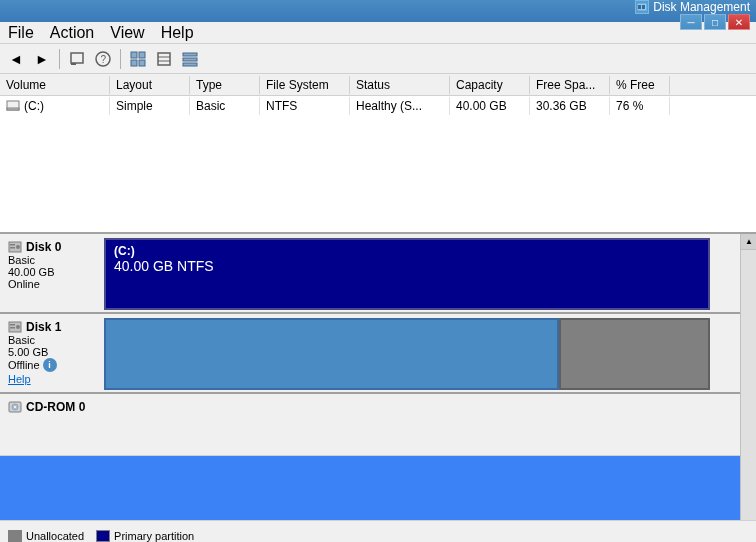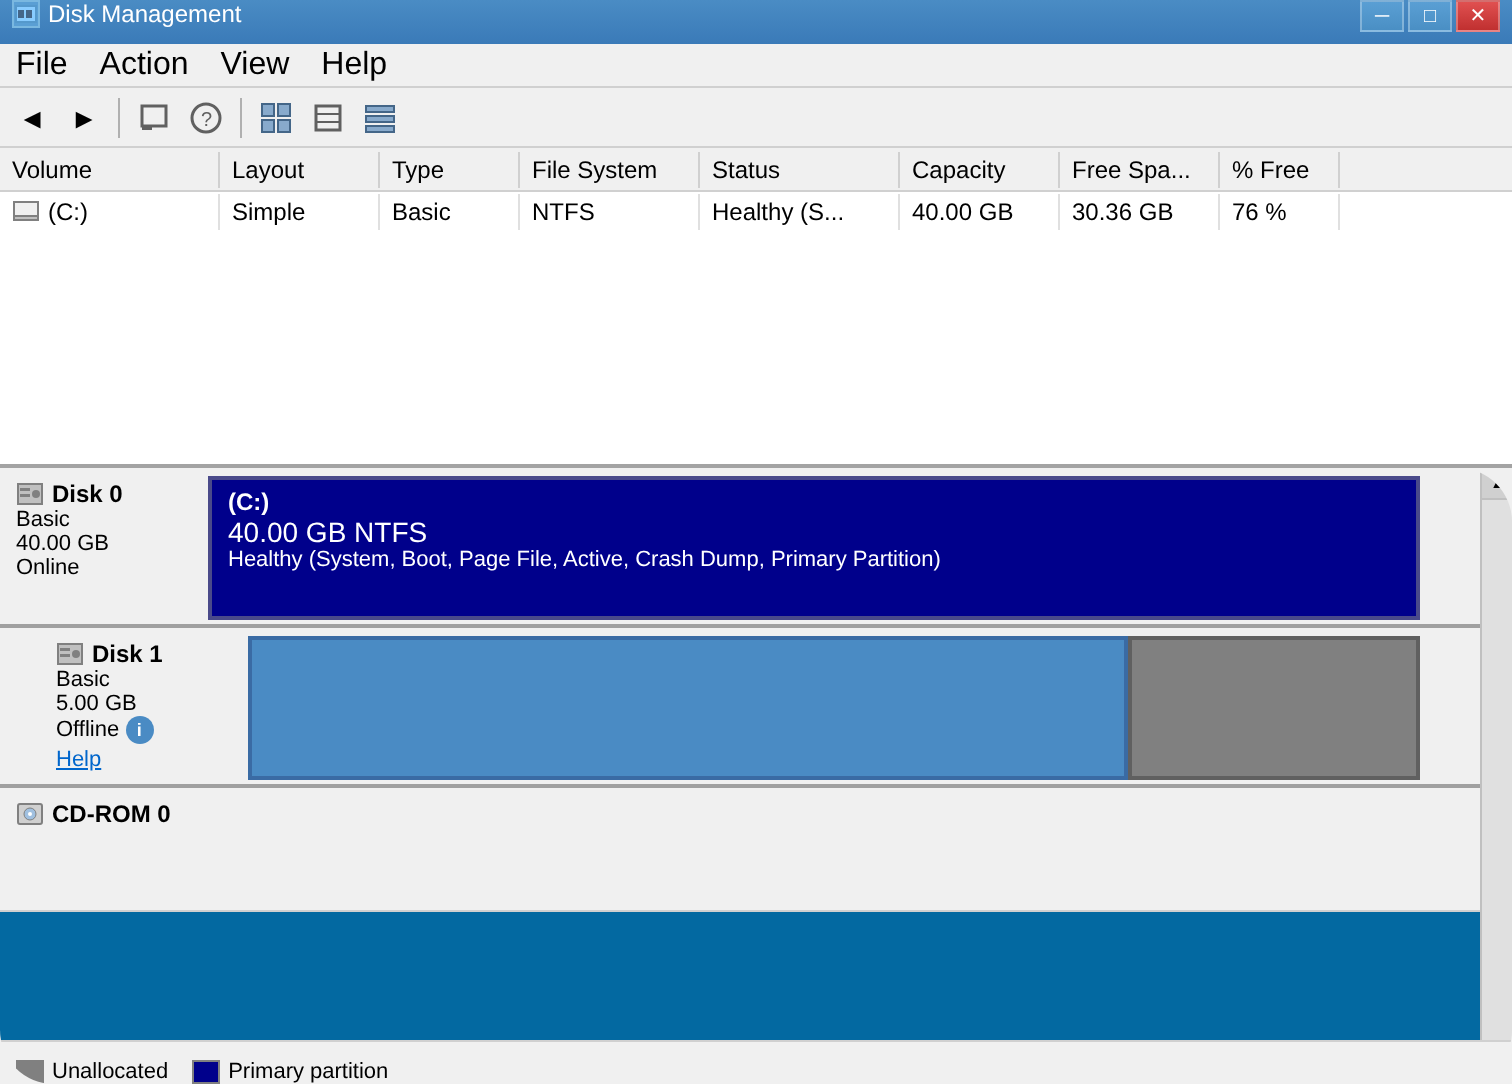--- a/index.html
+++ b/index.html
@@ -10,24 +10,25 @@
       font-size: 12px;
       background: #f0f0f0;
       overflow: hidden;
     }
 
     
     .title-bar {
       background: linear-gradient(to bottom, #4a8cc4, #3a7ab8);
       height: 22px;
       display: flex;
-      align-items: flex-start;
+      align-items: flex-end;
       justify-content: space-between;
       padding: 0 6px;
       color: white;
+      flex-direction: column;
     }
     .title-bar-left {
       display: flex;
       align-items: center;
       gap: 4px;
     }
     .title-bar-icon {
       width: 14px;
       height: 14px;
       background: #5a9fd4;
@@ -160,24 +161,23 @@
     .td-type { width: 70px; }
     .td-filesystem { width: 90px; }
     .td-status { width: 100px; }
     .td-capacity { width: 80px; }
     .td-freespace { width: 80px; }
     .td-freepct { width: 60px; }
 
     
     .disk-area {
       flex: 1;
-      background: #0369a1;
+      background: #3b82f6;
       overflow-y: auto;
       position: relative;
-      border-radius: 27px;
     }
 
     .disk-row {
       display: flex;
       height: 80px;
       border-bottom: 2px solid #a0a0a0;
       background: #f0f0f0;
       position: relative;
     }
 
@@ -442,27 +442,26 @@
           </div>
           <div class="disk-info-text">Basic</div>
           <div class="disk-info-text">40.00 GB</div>
           <div class="disk-info-text">Online</div>
         </div>
         <div class="disk-content">
           <div class="disk0-partition">
             <div class="disk0-label-block">
               <div class="vol-name">(C:)</div>
               <div class="vol-size">40.00 GB NTFS</div>
-              <div class="vol-status">Healthy (System, Boot, Page File, Active, Crash Dump, Primary Partition)</div>
             </div>
           </div>
         </div>
       </div>
 
-      <div class="disk-row" style="background:#f0f0f0;padding-left:20px;">
+      <div class="disk-row" style="background:#f0f0f0;">
         <div class="disk-label">
           <div class="disk-name">
             <svg width="14" height="12" viewBox="0 0 14 12">
               <rect x="1" y="1" width="12" height="10" fill="#c0c0c0" stroke="#808080" stroke-width="1"></rect>
               <circle cx="10" cy="6" r="2" fill="#808080"></circle>
               <rect x="2" y="3" width="5" height="1.5" fill="#808080"></rect>
               <rect x="2" y="6" width="5" height="1.5" fill="#808080"></rect>
             </svg>
             <span>Disk 1</span>
           </div>

